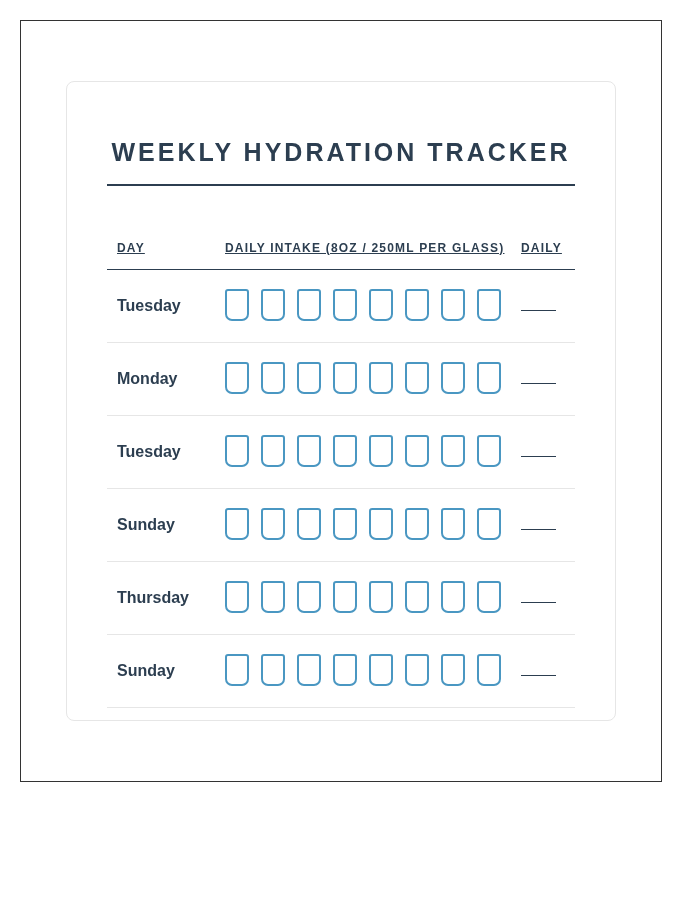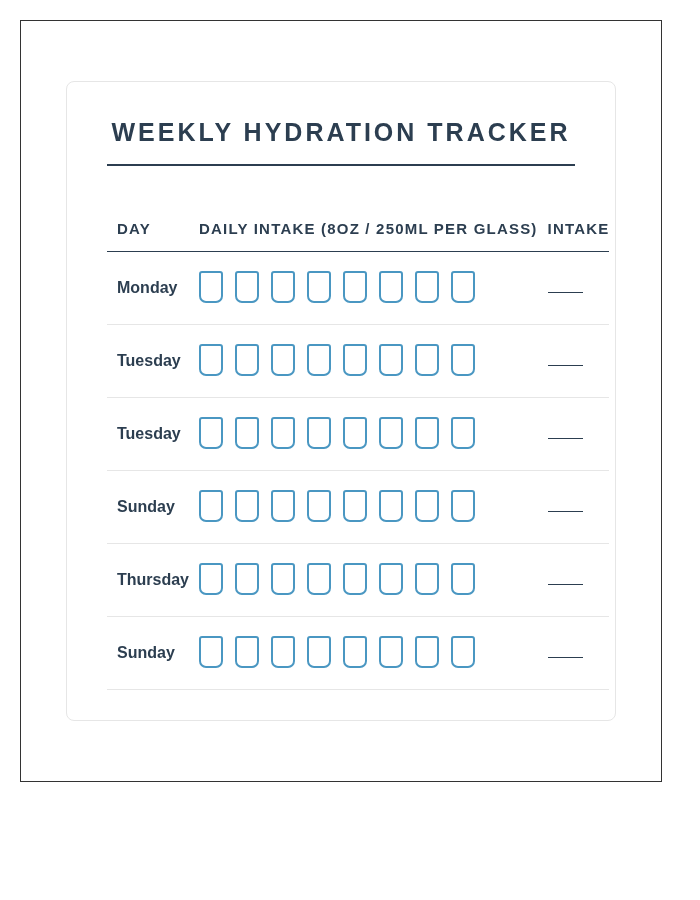--- a/index.html
+++ b/index.html
@@ -9,38 +9,39 @@
     border: 1px solid #333333; box-sizing: content-box;
   }
   .card {
     position: absolute; left: 66px; top: 81px; width: 548px; height: 638px;
     border: 1px solid #e6e6e6; border-radius: 8px; background: transparent;
   }
   .content {
     position: absolute; left: 107px; top: 81px; width: 468px;
   }
   .title {
-    margin: 0; padding-top: 36px; text-align: center; font-size: 25px; font-weight: bold;
+    margin: 0; padding-top: 56px; text-align: center; font-size: 25px; font-weight: bold;
     letter-spacing: 3px; color: #2c3e50; line-height: 30px;
   }
   .meta {
     display: flex; justify-content: space-between; align-items: baseline;
     margin-top: 6px; font-size: 14px; color: #888888; line-height: 20px;
   }
   .week { display: flex; align-items: baseline; }
   .week-line {
     display: inline-block; width: 155px; border-bottom: 1px solid #888888;
     margin-left: 5px; height: 14px;
   }
   .rule { margin-top: 17px; height: 2px; background: #2c3e50; }
   table { border-collapse: collapse; width: 468px; margin-top: 40px; }
   th {
-    font-size: 15px; font-weight: bold; letter-spacing: 1.2px; color: #2c3e50;
+    font-size: 12px; font-weight: bold; letter-spacing: 1.2px; color: #2c3e50;
     text-align: left; padding: 14px 0 14px 10px; border-bottom: 1px solid #2c3e50; height: 15px;
     white-space: nowrap;
+    text-decoration: underline;
   }
   th.c-day { width: 98px; }
   th.c-intake { width: 286px; }
   td { border-bottom: 1px solid #e6e6e6; height: 72px; padding: 0; vertical-align: middle; }
   td.day {
     padding-left: 10px; font-size: 16px; font-weight: bold; color: #2c3e50;
   }
   .glasses { display: flex; gap: 12px; padding-left: 10px; padding-bottom: 3px; }
   .glass {
     width: 20px; height: 28px; border: 2px solid #4a97c2;
@@ -59,42 +60,42 @@
 
 <div class="content">
   <h1 class="title">WEEKLY HYDRATION TRACKER</h1>
   <div class="rule"></div>
 
   <table>
     <thead>
       <tr>
         <th class="c-day">DAY</th>
         <th class="c-intake">DAILY INTAKE (8OZ / 250ML PER GLASS)</th>
-        <th class="c-total">INTAKE</th>
+        <th class="c-total">DAILY</th>
       </tr>
     </thead>
     <tbody id="rows">
         <tr>
-          <td class="day">Monday</td>
+          <td class="day">Tuesday</td>
           <td>
             <div class="glasses">
               <span class="glass"></span>
               <span class="glass"></span>
               <span class="glass"></span>
               <span class="glass"></span>
               <span class="glass"></span>
               <span class="glass"></span>
               <span class="glass"></span>
               <span class="glass"></span>
             </div>
           </td>
           <td class="total"><span class="total-line"></span></td>
         </tr>
         <tr>
-          <td class="day">Tuesday</td>
+          <td class="day">Monday</td>
           <td>
             <div class="glasses">
               <span class="glass"></span>
               <span class="glass"></span>
               <span class="glass"></span>
               <span class="glass"></span>
               <span class="glass"></span>
               <span class="glass"></span>
               <span class="glass"></span>
               <span class="glass"></span>

